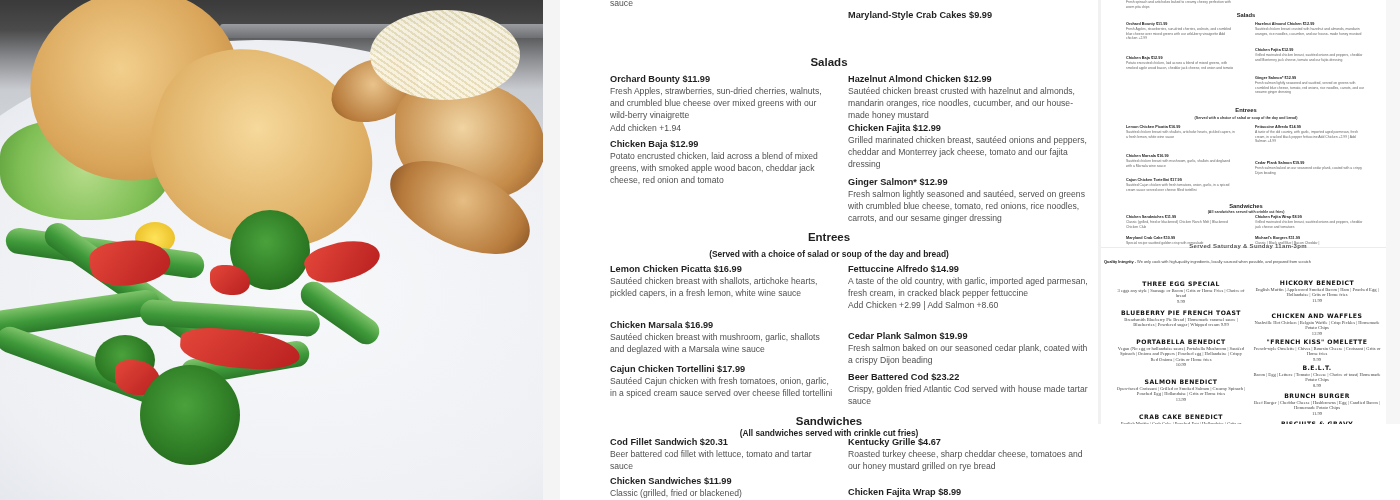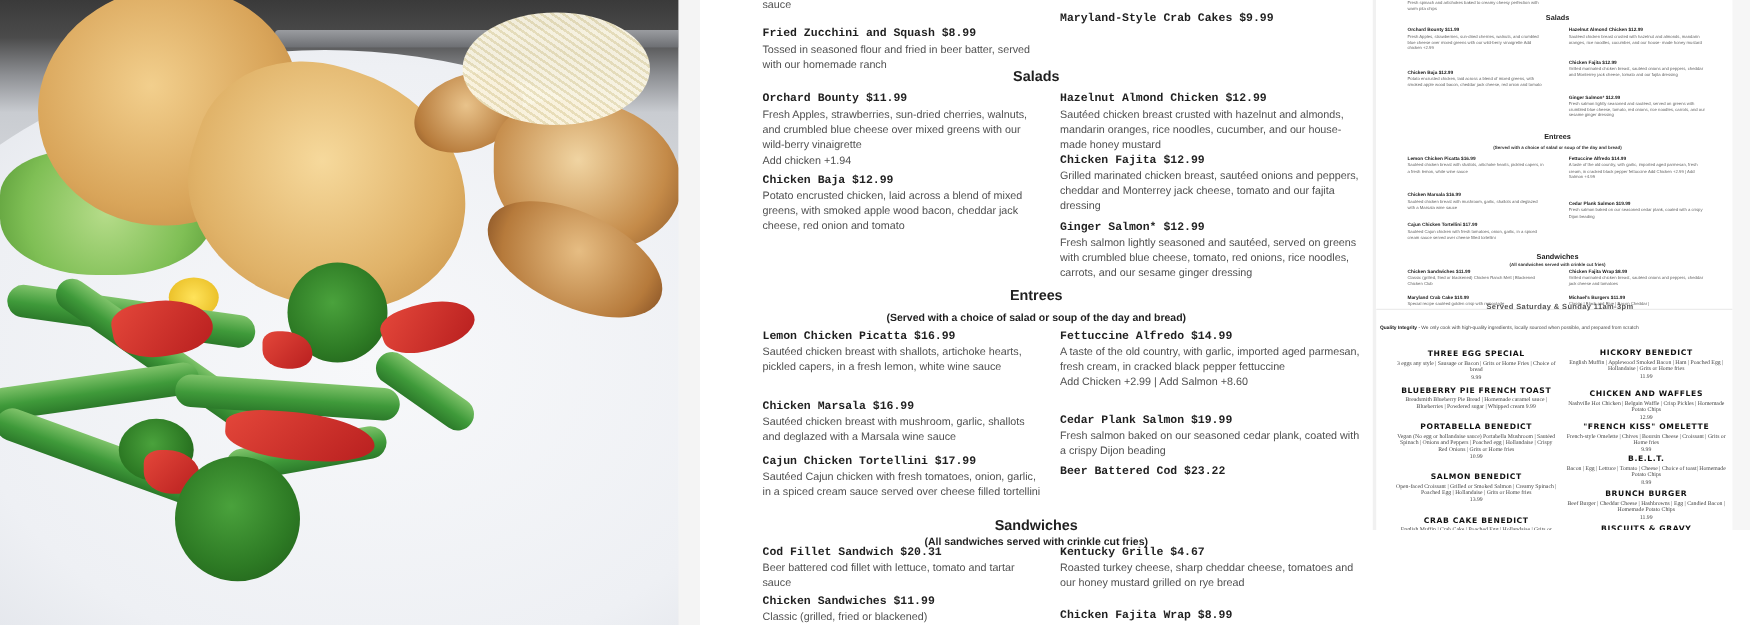--- a/index.html
+++ b/index.html
@@ -47,21 +47,21 @@
   .p5 { left: 115px; top: 360px; width: 45px; height: 35px; }
   .yellow { left: 135px; top: 222px; width: 40px; height: 32px; background: radial-gradient(circle, #ffe35a, #e6b81c); }
 
   
   .menu-mid {
     position: absolute; left: 543px; top: 0; width: 555px; height: 500px; background: #ffffff;
     border-left: 17px solid #f4f4f4;
   }
   .mm-item { position: absolute; width: 225px; }
   .mm-item.wide { width: 245px; }
-  .mm-name { font-family: Liberation Mono, monospace; font-weight: bold; font-size: 9.2px; color: #1f1f1f; line-height: 12px; white-space: nowrap; }
+  .mm-name { font-family: Liberation Sans, sans-serif; font-weight: bold; font-size: 9.2px; color: #1f1f1f; line-height: 12px; white-space: nowrap; }
   .mm-desc { font-size: 8.6px; color: #505050; line-height: 12.2px; }
   .mm-head { position: absolute; left: 0; width: 538px; text-align: center; font-weight: bold; color: #1f1f1f; }
   .mm-head.h { font-size: 11.5px; }
   .mm-head.sub { font-size: 8.4px; }
 
   
   .menu-right { position: absolute; left: 1098px; top: 0; width: 302px; height: 424px; background: #ffffff; overflow: hidden; }
   .menu-right .edge-left { position: absolute; left: 0; top: 0; width: 3px; height: 500px; background: #f1f1f1; }
   .menu-right .edge-right { position: absolute; right: 0; top: 0; width: 14px; height: 500px; background: #f6f6f6; }
   .menu-right .sheet-top { position: absolute; left: 3px; top: 0; width: 285px; height: 248px; background: #ffffff; border-bottom: 1px solid #ececec; }
@@ -108,24 +108,20 @@
   <div class="bean b7"></div>
   <div class="blob pepper p4"></div>
   <div class="blob broc br3"></div>
   <div class="blob pepper p5"></div>
   <div class="blob broc br2"></div>
 </div>
 
 <div class="menu-mid">
   <div class="mm-desc" style="position:absolute;left:50px;top:-3px;">sauce</div>
 
-  <div class="mm-item" style="left:50px;top:21px;">
-    <div class="mm-name">Fried Zucchini and Squash $8.99</div>
-    <div class="mm-desc">Tossed in seasoned flour and fried in beer batter, served with our homemade ranch</div>
-  </div>
   <div class="mm-item wide" style="left:288px;top:9px;">
     <div class="mm-name">Maryland-Style Crab Cakes $9.99</div>
   </div>
 
   <div class="mm-head h" style="top:56px;">Salads</div>
 
   <div class="mm-item" style="left:50px;top:73px;">
     <div class="mm-name">Orchard Bounty $11.99</div>
     <div class="mm-desc">Fresh Apples, strawberries, sun-dried cherries, walnuts, and crumbled blue cheese over mixed greens with our wild-berry vinaigrette</div>
     <div class="mm-desc">Add chicken +1.94</div>
@@ -168,20 +164,21 @@
     <div class="mm-name">Fettuccine Alfredo $14.99</div>
     <div class="mm-desc">A taste of the old country, with garlic, imported aged parmesan, fresh cream, in cracked black pepper fettuccine</div>
     <div class="mm-desc">Add Chicken +2.99 | Add Salmon +8.60</div>
   </div>
   <div class="mm-item wide" style="left:288px;top:330px;">
     <div class="mm-name">Cedar Plank Salmon $19.99</div>
     <div class="mm-desc">Fresh salmon baked on our seasoned cedar plank, coated with a crispy Dijon beading</div>
   </div>
   <div class="mm-item wide" style="left:288px;top:371px;">
     <div class="mm-name">Beer Battered Cod $23.22</div>
+    <div class="mm-desc">Crispy, golden fried Atlantic Cod served with house made tartar sauce</div>
   </div>
 
   <div class="mm-head h" style="top:415px;">Sandwiches</div>
   <div class="mm-head sub" style="top:428px;">(All sandwiches served with crinkle cut fries)</div>
 
   <div class="mm-item" style="left:50px;top:436px;">
     <div class="mm-name">Cod Fillet Sandwich $20.31</div>
     <div class="mm-desc">Beer battered cod fillet with lettuce, tomato and tartar sauce</div>
   </div>
   <div class="mm-item" style="left:50px;top:475px;">

